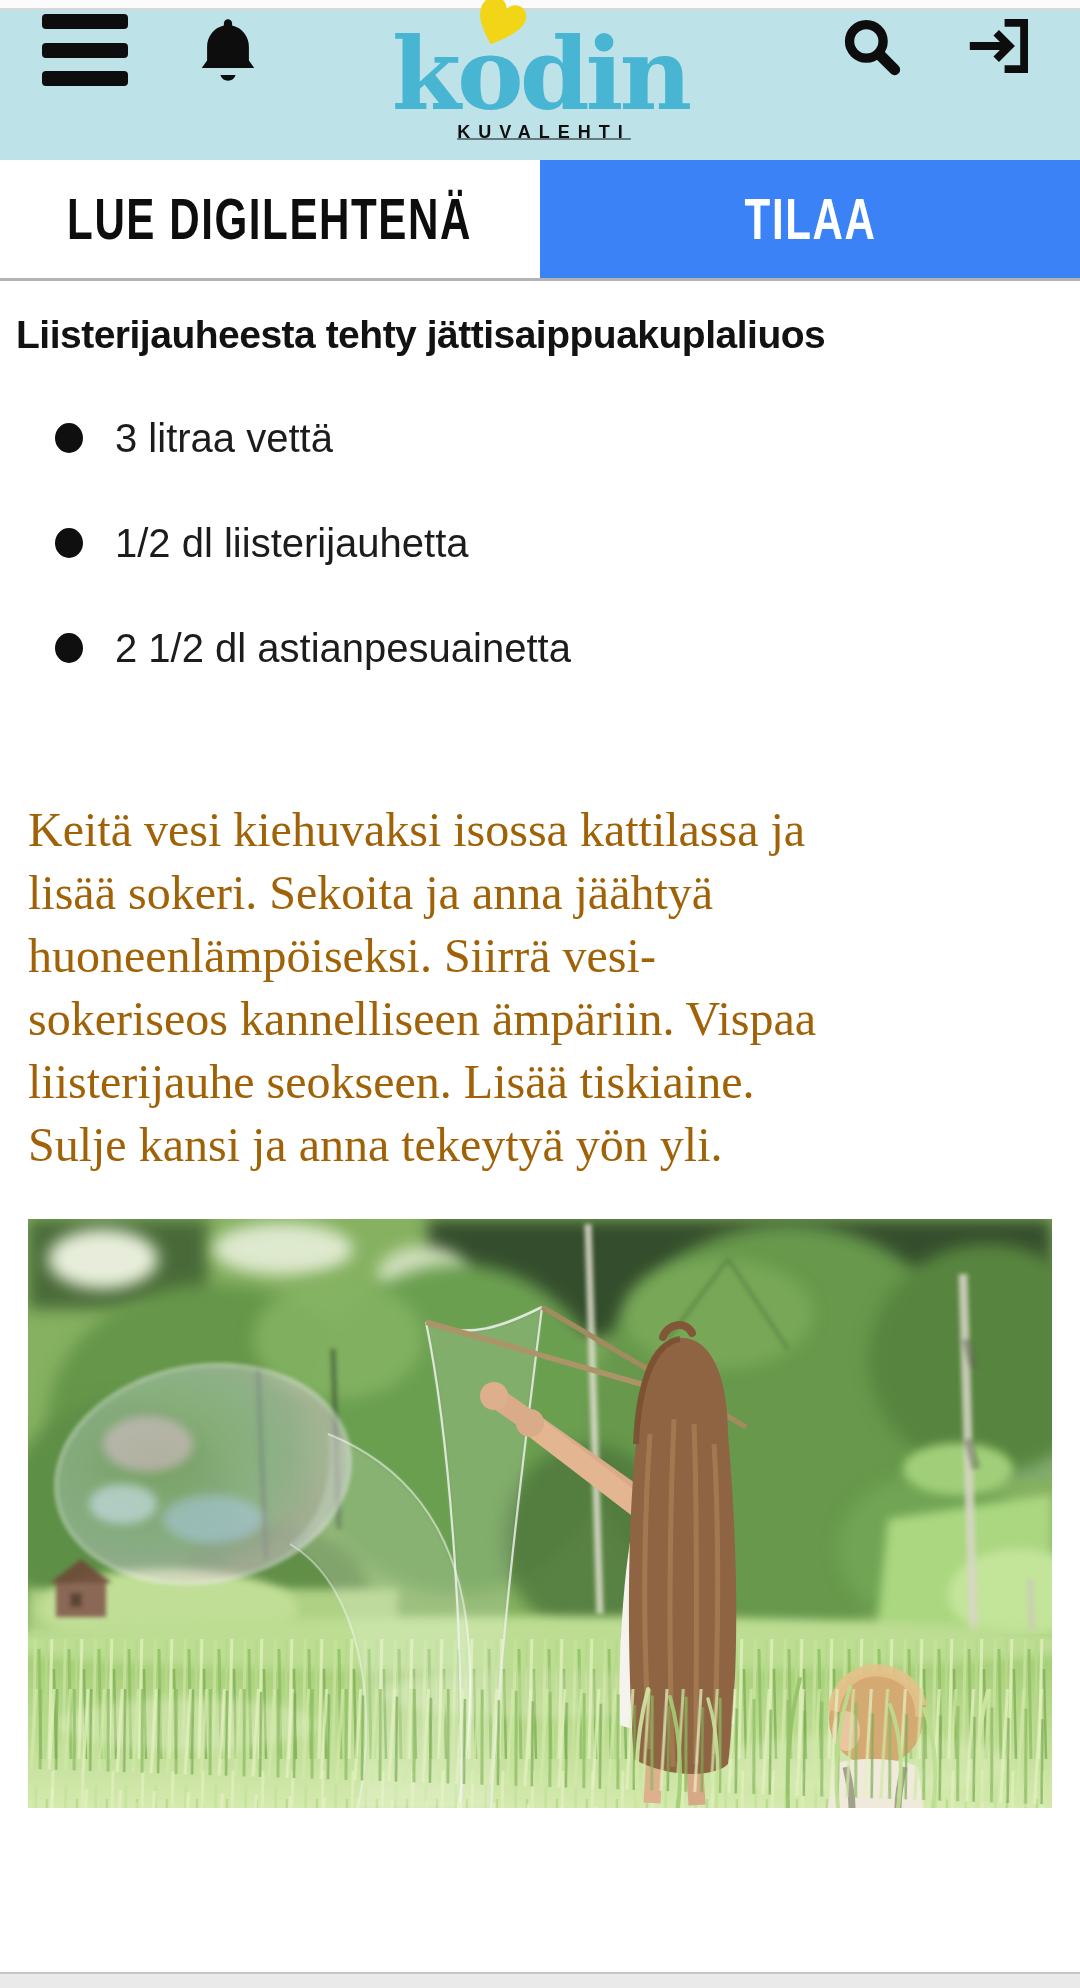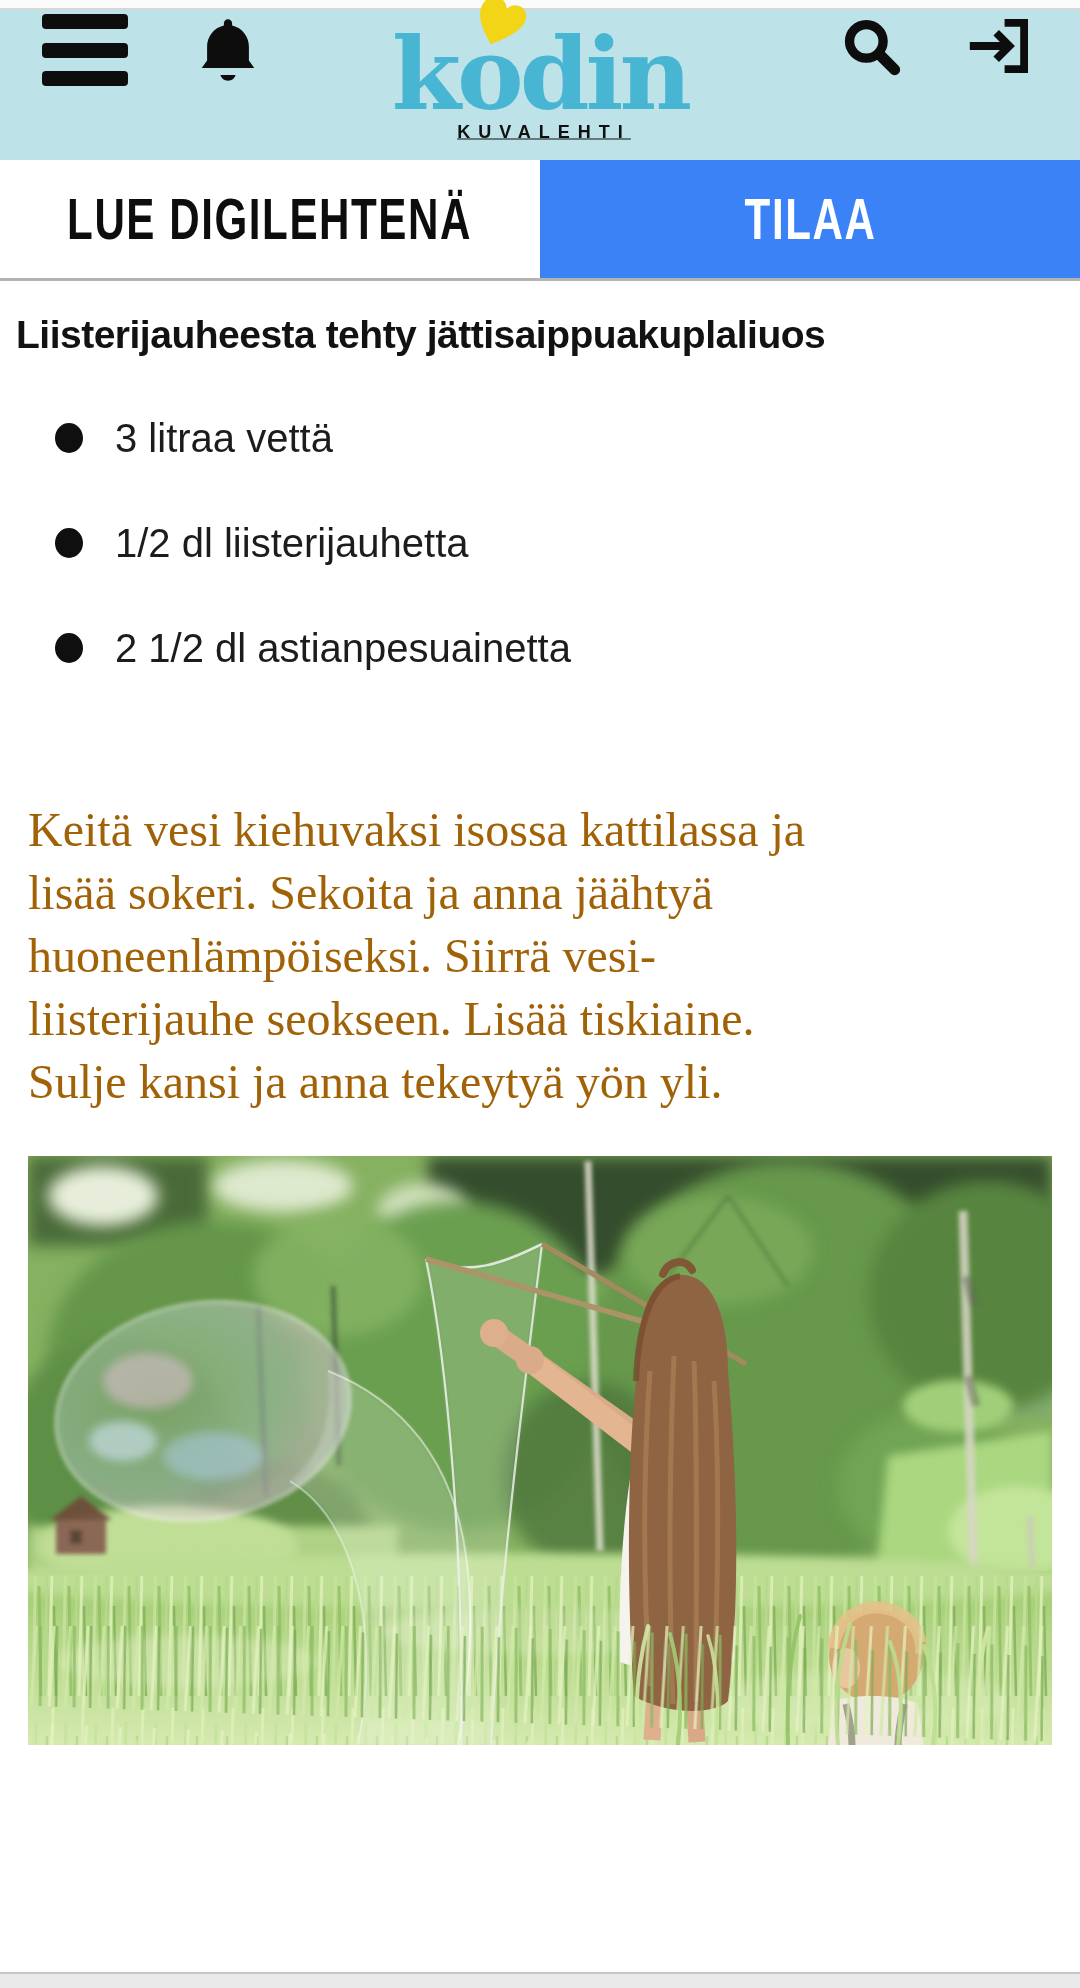--- a/index.html
+++ b/index.html
@@ -111,20 +111,21 @@
     <ul class="ingredients">
       <li><span class="bullet"></span><span>3 litraa vettä</span></li>
       <li><span class="bullet"></span><span>1/2 dl liisterijauhetta</span></li>
       <li><span class="bullet"></span><span>2 1/2 dl astianpesuainetta</span></li>
     </ul>
 
     <div class="body-text">
       <div class="body-line">Keitä vesi kiehuvaksi isossa kattilassa ja</div>
       <div class="body-line">lisää sokeri. Sekoita ja anna jäähtyä</div>
       <div class="body-line">huoneenlämpöiseksi. Siirrä vesi-</div>
+      <div class="body-line">sokeriseos kannelliseen ämpäriin. Vispaa</div>
       <div class="body-line">liisterijauhe seokseen. Lisää tiskiaine.</div>
       <div class="body-line">Sulje kansi ja anna tekeytyä yön yli.</div>
     </div>
 
     <figure class="photo" role="img" aria-label="Tyttö tekee jättisaippuakuplaa kepeillä kesäniityllä, taapero etualalla">
       <svg viewBox="0 0 1024 589" width="1024" height="589">
         <defs>
           <filter id="b8" x="-30%" y="-30%" width="160%" height="160%">
               <feGaussianBlur stdDeviation="8"></feGaussianBlur>
             </filter>

